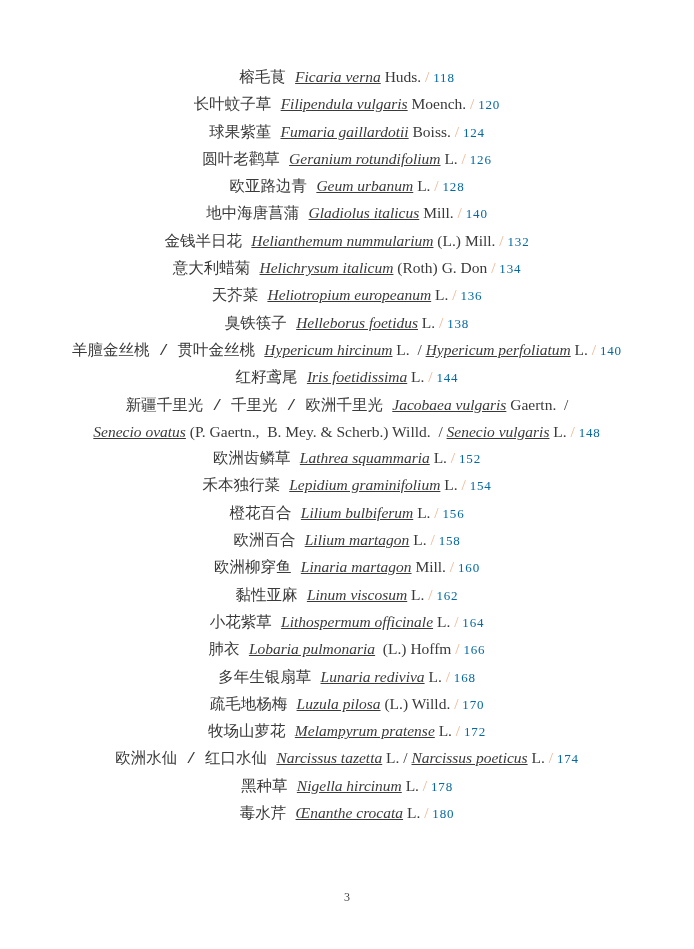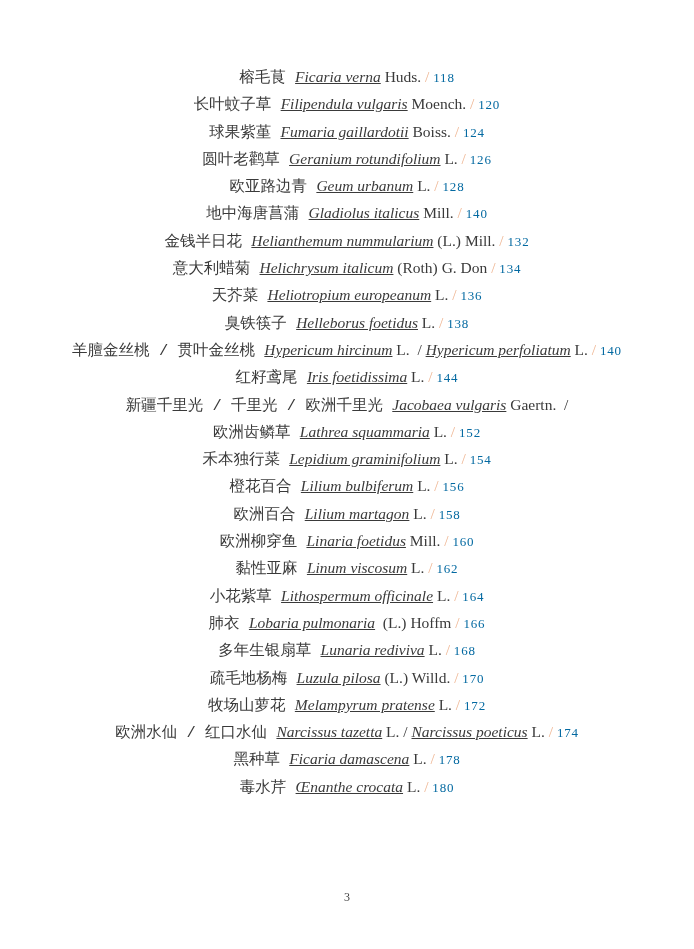--- a/index.html
+++ b/index.html
@@ -71,31 +71,32 @@
       <div class="row"><span class="seg-cjk">圆叶老鹳草 </span><span class="seg-italic">Geranium rotundifolium</span><span class="seg-roman"> L. </span><span class="seg-slash">/ </span><span class="seg-page">126</span></div>
       <div class="row"><span class="seg-cjk">欧亚路边青 </span><span class="seg-italic">Geum urbanum</span><span class="seg-roman"> L. </span><span class="seg-slash">/ </span><span class="seg-page">128</span></div>
       <div class="row"><span class="seg-cjk">地中海唐菖蒲 </span><span class="seg-italic">Gladiolus italicus</span><span class="seg-roman"> Mill. </span><span class="seg-slash">/ </span><span class="seg-page">140</span></div>
       <div class="row"><span class="seg-cjk">金钱半日花 </span><span class="seg-italic">Helianthemum nummularium</span><span class="seg-roman"> (L.) Mill. </span><span class="seg-slash">/ </span><span class="seg-page">132</span></div>
       <div class="row"><span class="seg-cjk">意大利蜡菊 </span><span class="seg-italic">Helichrysum italicum</span><span class="seg-roman"> (Roth) G. Don </span><span class="seg-slash">/ </span><span class="seg-page">134</span></div>
       <div class="row"><span class="seg-cjk">天芥菜 </span><span class="seg-italic">Heliotropium europeanum</span><span class="seg-roman"> L. </span><span class="seg-slash">/ </span><span class="seg-page">136</span></div>
       <div class="row"><span class="seg-cjk">臭铁筷子 </span><span class="seg-italic">Helleborus foetidus</span><span class="seg-roman"> L. </span><span class="seg-slash">/ </span><span class="seg-page">138</span></div>
       <div class="row"><span class="seg-cjk">羊膻金丝桃 / 贯叶金丝桃 </span><span class="seg-italic">Hypericum hircinum</span><span class="seg-roman"> L.  / </span><span class="seg-italic">Hypericum perfoliatum</span><span class="seg-roman"> L. </span><span class="seg-slash">/ </span><span class="seg-page">140</span></div>
       <div class="row"><span class="seg-cjk">红籽鸢尾 </span><span class="seg-italic">Iris foetidissima</span><span class="seg-roman"> L. </span><span class="seg-slash">/ </span><span class="seg-page">144</span></div>
       <div class="row"><span class="seg-cjk">新疆千里光 / 千里光 / 欧洲千里光 </span><span class="seg-italic">Jacobaea vulgaris</span><span class="seg-roman"> Gaertn.  /</span></div>
+      <div class="row"><span class="seg-italic">Senecio ovatus</span><span class="seg-roman"> (P. Gaertn.,  B. Mey. &amp; Scherb.) Willd.  / </span><span class="seg-italic">Senecio vulgaris</span><span class="seg-roman"> L. </span><span class="seg-slash">/ </span><span class="seg-page">148</span></div>
       <div class="row"><span class="seg-cjk">欧洲齿鳞草 </span><span class="seg-italic">Lathrea squammaria</span><span class="seg-roman"> L. </span><span class="seg-slash">/ </span><span class="seg-page">152</span></div>
       <div class="row"><span class="seg-cjk">禾本独行菜 </span><span class="seg-italic">Lepidium graminifolium</span><span class="seg-roman"> L. </span><span class="seg-slash">/ </span><span class="seg-page">154</span></div>
       <div class="row"><span class="seg-cjk">橙花百合 </span><span class="seg-italic">Lilium bulbiferum</span><span class="seg-roman"> L. </span><span class="seg-slash">/ </span><span class="seg-page">156</span></div>
       <div class="row"><span class="seg-cjk">欧洲百合 </span><span class="seg-italic">Lilium martagon</span><span class="seg-roman"> L. </span><span class="seg-slash">/ </span><span class="seg-page">158</span></div>
-      <div class="row"><span class="seg-cjk">欧洲柳穿鱼 </span><span class="seg-italic">Linaria foetidus</span><span class="seg-roman"> Mill. </span><span class="seg-slash">/ </span><span class="seg-page">160</span></div>
+      <div class="row"><span class="seg-cjk">欧洲柳穿鱼 </span><span class="seg-italic">Linaria martagon</span><span class="seg-roman"> Mill. </span><span class="seg-slash">/ </span><span class="seg-page">160</span></div>
       <div class="row"><span class="seg-cjk">黏性亚麻 </span><span class="seg-italic">Linum viscosum</span><span class="seg-roman"> L. </span><span class="seg-slash">/ </span><span class="seg-page">162</span></div>
       <div class="row"><span class="seg-cjk">小花紫草 </span><span class="seg-italic">Lithospermum officinale</span><span class="seg-roman"> L. </span><span class="seg-slash">/ </span><span class="seg-page">164</span></div>
       <div class="row"><span class="seg-cjk">肺衣 </span><span class="seg-italic">Lobaria pulmonaria</span><span class="seg-roman">  (L.) Hoffm </span><span class="seg-slash">/ </span><span class="seg-page">166</span></div>
       <div class="row"><span class="seg-cjk">多年生银扇草 </span><span class="seg-italic">Lunaria rediviva</span><span class="seg-roman"> L. </span><span class="seg-slash">/ </span><span class="seg-page">168</span></div>
       <div class="row"><span class="seg-cjk">疏毛地杨梅 </span><span class="seg-italic">Luzula pilosa</span><span class="seg-roman"> (L.) Willd. </span><span class="seg-slash">/ </span><span class="seg-page">170</span></div>
       <div class="row"><span class="seg-cjk">牧场山萝花 </span><span class="seg-italic">Melampyrum pratense</span><span class="seg-roman"> L. </span><span class="seg-slash">/ </span><span class="seg-page">172</span></div>
       <div class="row"><span class="seg-cjk">欧洲水仙 / 红口水仙 </span><span class="seg-italic">Narcissus tazetta</span><span class="seg-roman"> L. / </span><span class="seg-italic">Narcissus poeticus</span><span class="seg-roman"> L. </span><span class="seg-slash">/ </span><span class="seg-page">174</span></div>
-      <div class="row"><span class="seg-cjk">黑种草 </span><span class="seg-italic">Ficaria damascena</span><span class="seg-roman"> L. </span><span class="seg-slash">/ </span><span class="seg-page">178</span></div>
+      <div class="row"><span class="seg-cjk">黑种草 </span><span class="seg-italic">Nigella hircinum</span><span class="seg-roman"> L. </span><span class="seg-slash">/ </span><span class="seg-page">178</span></div>
       <div class="row"><span class="seg-cjk">毒水芹 </span><span class="seg-italic">Œnanthe crocata</span><span class="seg-roman"> L. </span><span class="seg-slash">/ </span><span class="seg-page">180</span></div>
     </main>
   <footer class="footer">
     <span>3</span>
   </footer>
 </div>
 
 </body></html>

